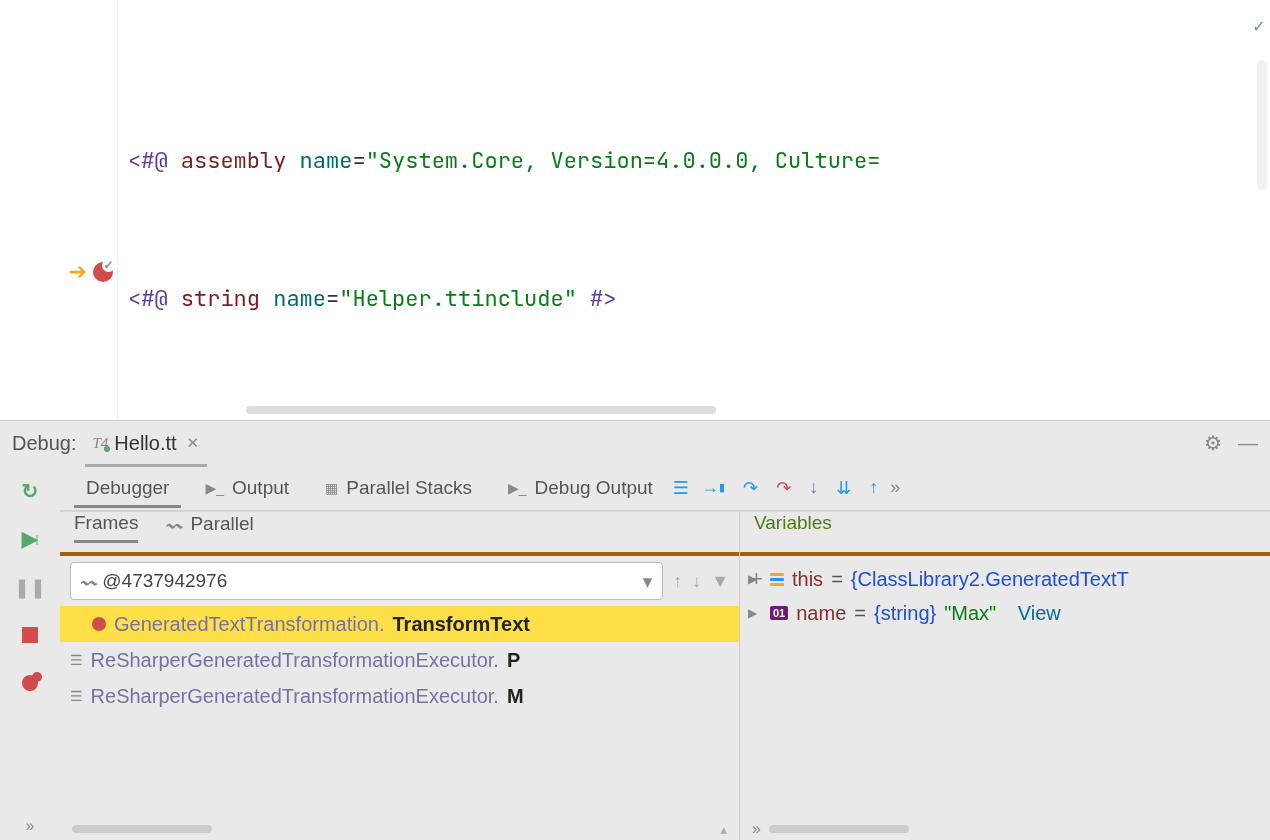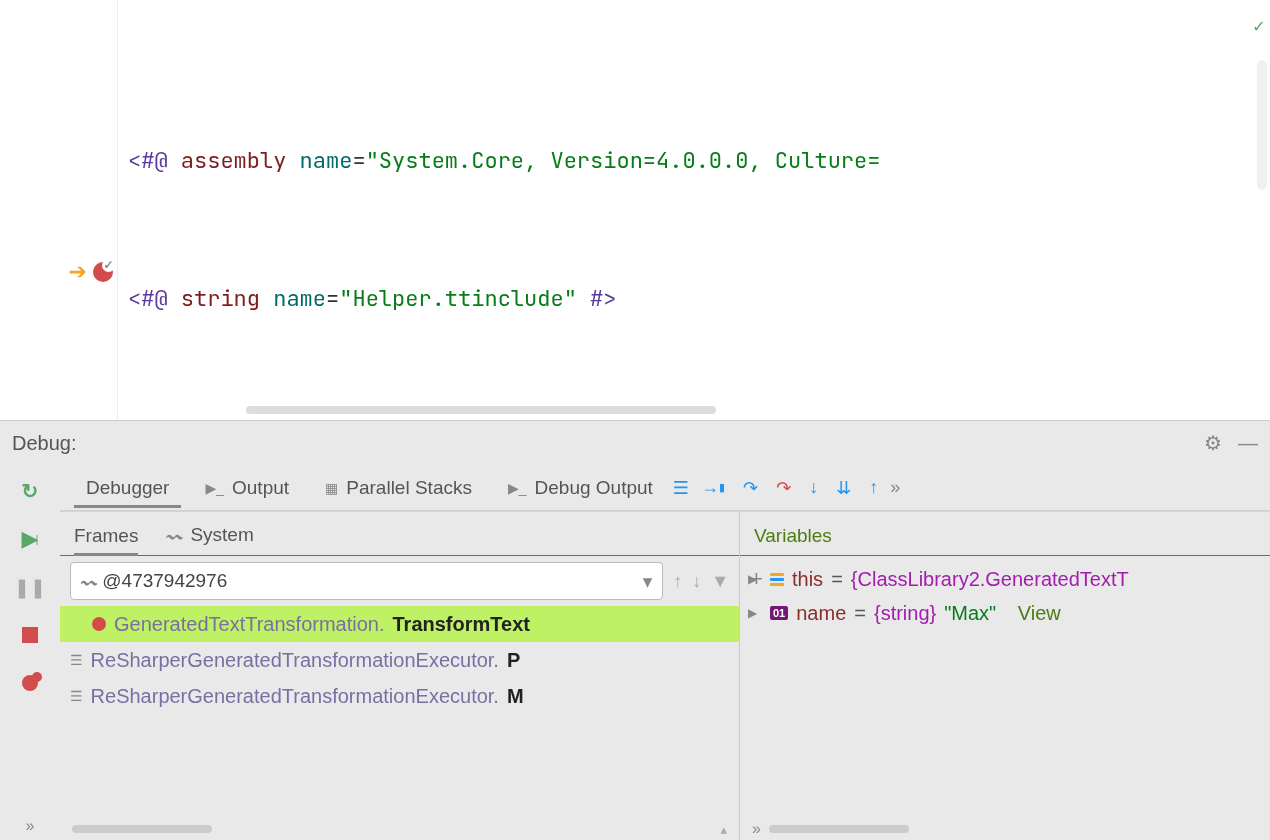--- a/index.html
+++ b/index.html
@@ -49,49 +49,49 @@
 .tick-icon { color: #2196f3; font-size: 18px; }
 .action-icons { display: flex; gap: 18px; margin-left: 8px; }
 .act { font-size: 18px; cursor: pointer; display: flex; align-items: center; }
 .act-blue { color: #2196f3; }
 .act-red { color: #d24c4c; }
 .more-icon { color: #888; font-size: 18px; margin-left: 8px; }
 
 .panes { display: flex; flex: 1; border-top: 1px solid #d6d6d6; }
 .pane-left { width: 680px; background: #e9e9e9; display: flex; flex-direction: column; border-right: 1px solid #ccc; }
 .pane-right { flex: 1; background: #e9e9e9; display: flex; flex-direction: column; }
-.inner-tabs { display: flex; align-items: flex-end; height: 44px; padding: 0 14px; gap: 28px; border-bottom: 1px solid #a16207; }
+.inner-tabs { display: flex; align-items: flex-start; height: 44px; padding: 0 14px; gap: 28px; border-bottom: 4px solid #a16207; }
 .inner-tab { font-size: 19px; color: #555; display: flex; align-items: center; gap: 8px; position: relative; cursor: pointer; padding-bottom: 8px; }
 .inner-tab.active::after { content:""; position:absolute; left:0; right:0; bottom:-1px; height:3px; background:#888; }
 .thread-icon { font-size: 16px; color: #888; }
 
 .frame-bar { display: flex; align-items: center; height: 50px; padding: 0 10px; gap: 10px; }
 .frame-select { flex: 1; display: flex; align-items: center; background: #fff; border: 1px solid #bbb; border-radius: 4px; height: 38px; padding: 0 10px; font-size: 19px; color: #444; }
 .frame-select .dd { margin-left: auto; color: #888; }
 .nav-btn { color: #aaa; font-size: 18px; cursor: pointer; }
 .plus-btn { color: #888; font-size: 22px; cursor: pointer; }
 
 .frame-list { overflow: hidden; }
 .frame-row { display: flex; align-items: center; height: 36px; padding: 0 10px; font-size: 20px; gap: 8px; white-space: nowrap; overflow: hidden; }
-.frame-row.sel { background: #bef264; padding-left: 32px; }
+.frame-row.sel { background: #fde047; padding-left: 32px; }
 .dot-red { width: 14px; height: 14px; background: #d24c4c; border-radius: 50%; flex-shrink: 0; }
 .stack-icon { color: #888; font-size: 14px; flex-shrink: 0; }
 .fr-gray { color: #7a6fa3; }
 .fr-bold { font-weight: bold; color: #222; }
 
 .var-list { padding: 4px 8px; font-size: 20px; }
 .var-row { display: flex; align-items: center; height: 34px; gap: 8px; white-space: nowrap; }
 .expand-tri { color: #888; font-size: 12px; width: 14px; display: inline-block; }
 .var-ico-this { display: inline-flex; flex-direction: column; width: 14px; }
 .var-ico-this span { height: 3px; margin: 1px 0; border-radius: 1px; }
 .var-name { color: #8b2d2d; }
 .var-eq { color: #555; }
-.var-val { color: #a21caf; }
+.var-val { color: #1d4ed8; }
 .var-str { color: #067d17; }
-.var-link { color: #4d7c0f; cursor: pointer; }
+.var-link { color: #0369a1; cursor: pointer; }
 .badge01 { background: #701a75; color: #fff; font-size: 11px; font-weight: bold; padding: 1px 3px; border-radius: 2px; }
 
 .bottom-row { display: flex; align-items: center; height: 22px; padding: 0 12px; gap: 8px; }
 .bottom-more { color: #888; font-size: 16px; }
 .bottom-scroll { flex: 0 0 140px; height: 8px; background: #ccc; border-radius: 4px; }
 </style>
 </head>
 <body>
 
 <div class="code-area">
@@ -112,20 +112,26 @@
     
     
     <div class="h-scroll"></div>
   </div>
   <div class="v-scroll-track"></div>
 </div>
 
 <div class="debug-panel">
   <div class="debug-header">
     <span class="debug-title">Debug:</span>
+    <div class="tab-file">
+      <span class="tab-file-icon">T4</span>
+      <span>Hello.tt</span>
+      <span class="tab-close">✕</span>
+      <span class="tab-underline"></span>
+    </div>
     <span class="hdr-spacer"></span>
     <span class="gear-icon">⚙</span>
     <span class="min-icon">—</span>
   </div>
 
   <div class="debug-body">
     <div class="left-toolbar">
       <div class="tb-btn">
           <span style="color:#59a869;font-weight:bold">↻</span>
         </div>
@@ -172,21 +178,21 @@
 
       <div class="panes">
 
         <div class="pane-left">
           <div class="inner-tabs">
             <div class="inner-tab active">
                 <span>Frames</span>
               </div>
             <div class="inner-tab">
                 <span class="thread-icon">〰</span>
-                <span>System</span>
+                <span>Parallel</span>
               </div>
           </div>
           <div class="frame-bar">
             <div class="frame-select">
               <span class="thread-icon">〰</span>&nbsp;
               <span>@4737942976</span>
               <span class="dd">▾</span>
             </div>
             <span class="nav-btn">↑</span>
             <span class="nav-btn">↓</span>

